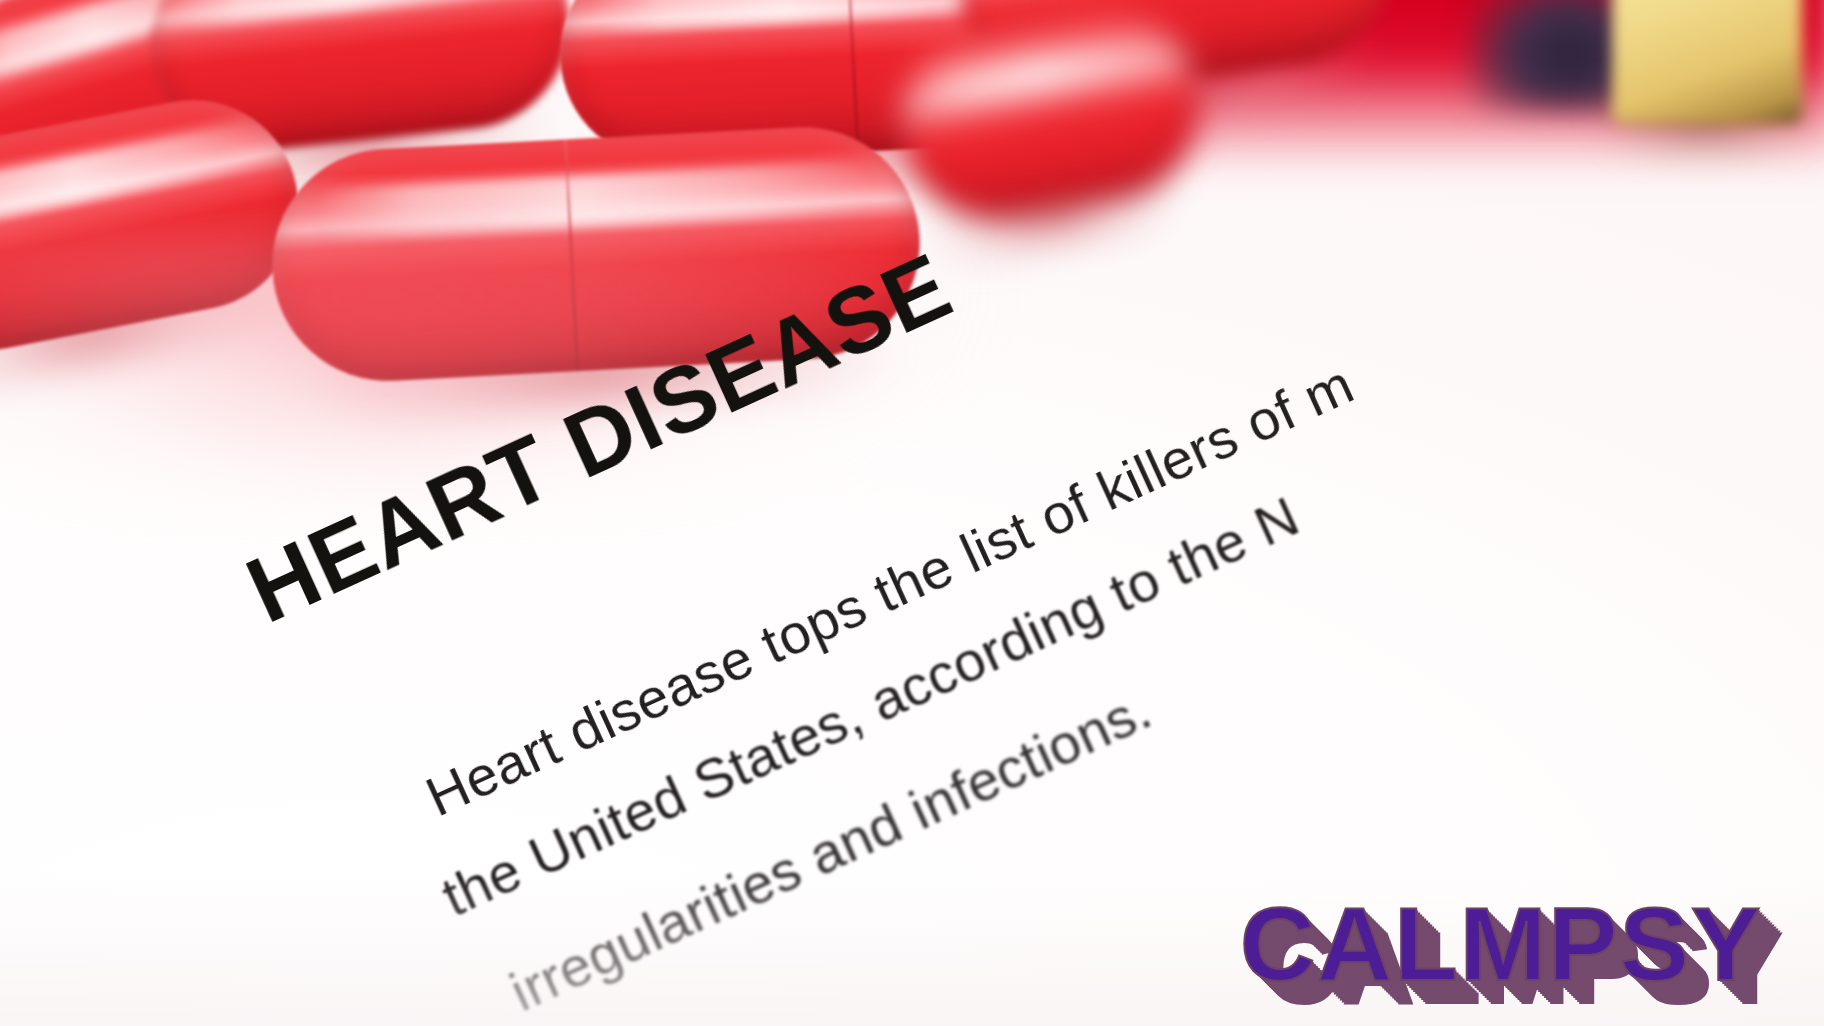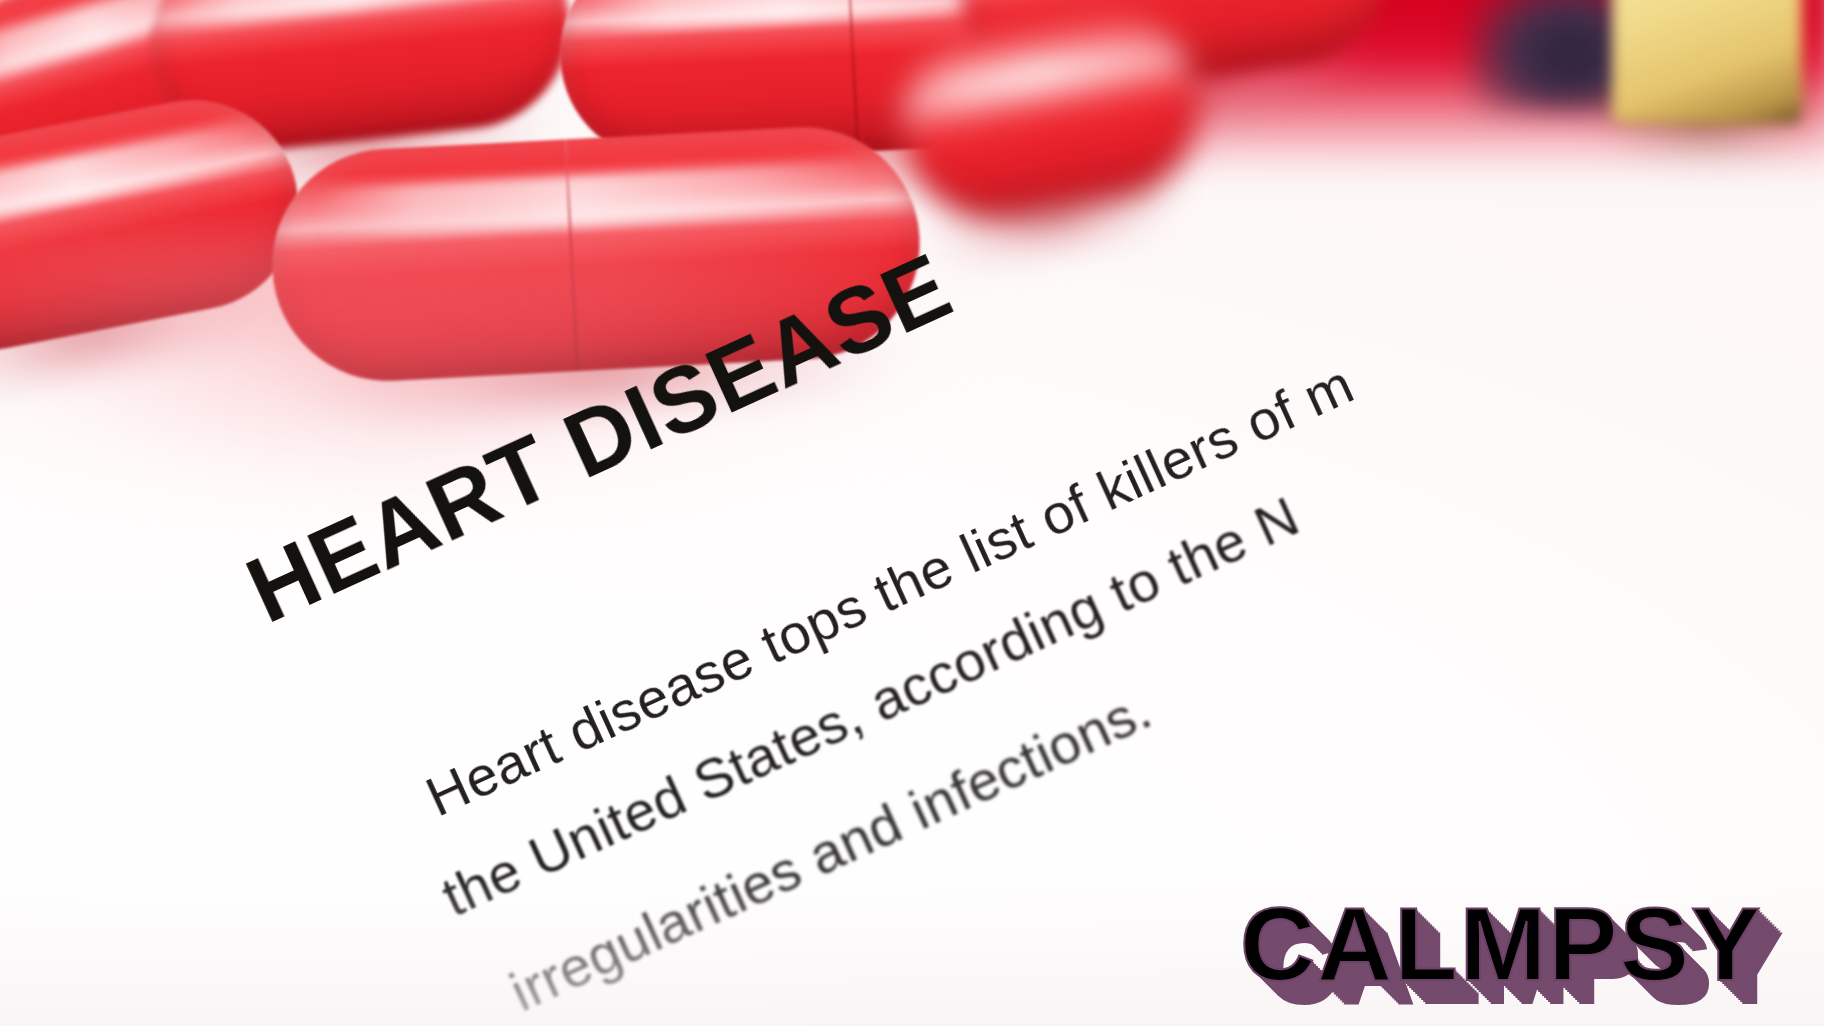--- a/index.html
+++ b/index.html
@@ -191,21 +191,21 @@
   .logo {
     position: absolute;
     left: 1240px;
     top: 892px;
     font-family: "Liberation Sans", sans-serif;
     font-weight: bold;
     font-size: 104px;
     line-height: 104px;
     letter-spacing: 2px;
     white-space: nowrap;
-    color: #000000;
+    color: #4c1d95;
     -webkit-text-stroke: 2px #6e4167;
     text-shadow:
        2px  2px 0 #744a6d,
        4px  4px 0 #744a6d,
        6px  6px 0 #744a6d,
        8px  8px 0 #744a6d,
       10px 10px 0 #744a6d,
       12px 12px 0 #744a6d,
       14px 14px 0 #744a6d,
       16px 16px 0 #744a6d,

